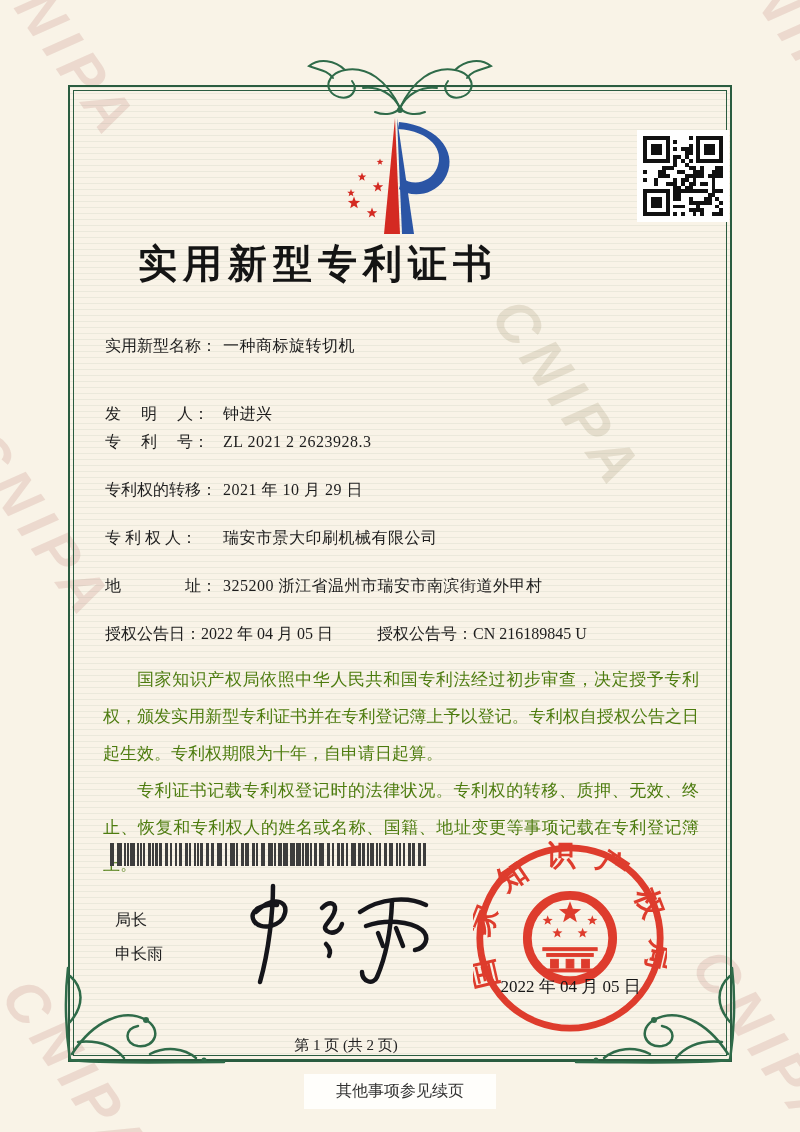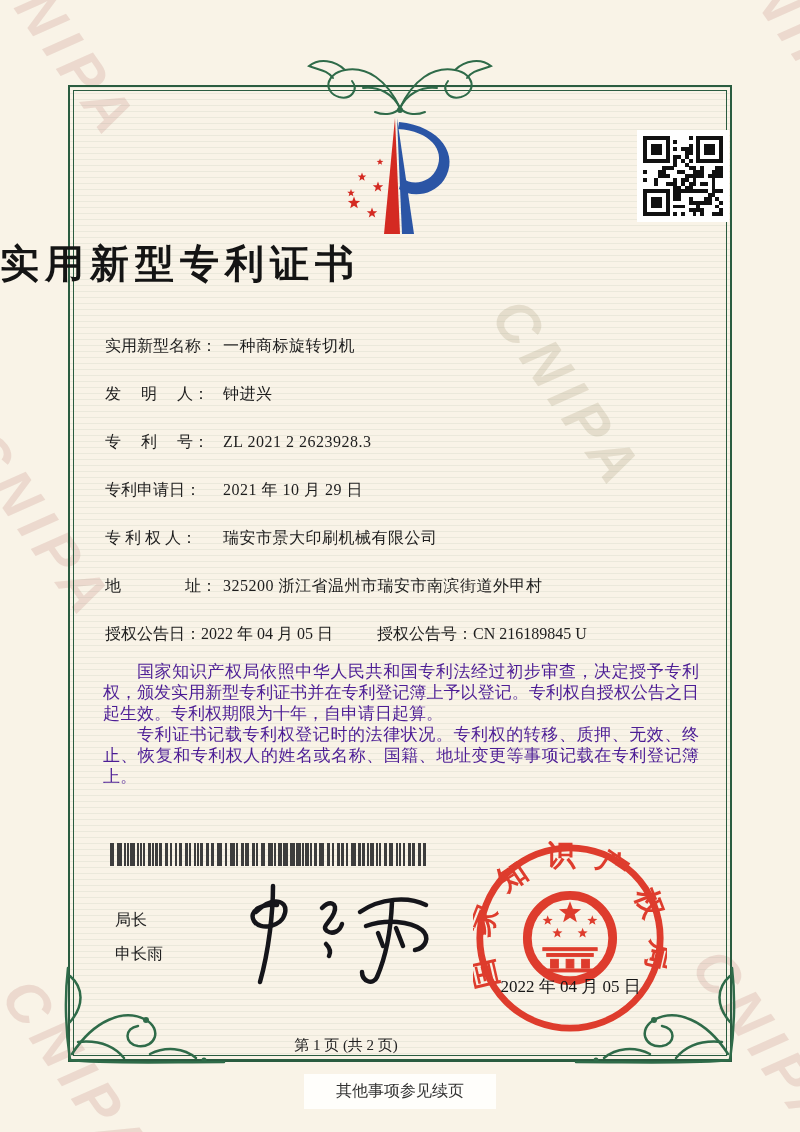--- a/index.html
+++ b/index.html
@@ -33,32 +33,32 @@
         rgba(0,0,0,0) 1px, rgba(0,0,0,0) 6px);
     z-index:2;box-sizing:border-box;
   }
   .frame::after{
     content:"";position:absolute;left:3px;top:3px;right:3px;bottom:3px;
     border:1px solid #2a5c40;pointer-events:none;
   }
 
   .cert-no{left:104px;top:131px;font-size:17px;letter-spacing:1px;color:#1d1d1d;z-index:5;}
   .title{
-    left:0;top:237px;width:636px;
+    left:0;top:237px;width:636px;text-align:center;
     font-size:39px;font-weight:bold;letter-spacing:6px;color:#141414;z-index:5;
   }
 
   .field{left:105px;width:600px;font-size:16px;color:#1d1d1d;z-index:5;white-space:nowrap;}
   .flabel{display:inline-block;min-width:118px;}
   .fvalue{letter-spacing:0.5px;}
 
   .grant-no{position:absolute;left:272px;top:0;white-space:nowrap;}
 
-  .paras{left:103px;top:661px;width:596px;font-size:17px;line-height:21px;
-    text-align:justify;color:#4c1d95;z-index:5;}
+  .paras{left:103px;top:661px;width:596px;font-size:17px;line-height:37px;
+    text-align:justify;color:#4d7c0f;z-index:5;}
   .paras p{margin:0;text-indent:2em;}
 
   .officer{left:115px;font-size:16px;color:#222;z-index:6;
     font-family:"Liberation Sans","DejaVu Sans",sans-serif;}
 
   .seal-date{
     left:478px;top:975px;width:185px;text-align:center;
     font-size:17px;color:#161616;z-index:8;letter-spacing:0px;white-space:nowrap;
   }
 
@@ -362,28 +362,28 @@
         <rect x="19" y="20" width="1.02" height="1.02" fill="#111"></rect>
         <rect x="20" y="20" width="1.02" height="1.02" fill="#111"></rect>
       </svg>
   </div>
 
   <div class="abs title">实用新型专利证书</div>
 
   <div class="abs field" style="top:336px;">
     <span class="flabel">实用新型名称：</span><span class="fvalue">一种商标旋转切机</span>
   </div>
-  <div class="abs field" style="top:384px;">
+  <div class="abs field" style="top:404px;">
     <span class="flabel">发　 明　 人：</span><span class="fvalue">钟进兴</span>
   </div>
   <div class="abs field" style="top:432px;">
     <span class="flabel">专　 利　 号：</span><span class="fvalue">ZL 2021 2 2623928.3</span>
   </div>
   <div class="abs field" style="top:480px;">
-    <span class="flabel">专利申请日：</span><span class="fvalue">2021 年 10 月 29 日</span>
+    <span class="flabel">专利权的转移：</span><span class="fvalue">2021 年 10 月 29 日</span>
   </div>
   <div class="abs field" style="top:528px;">
     <span class="flabel">专 利 权 人：</span><span class="fvalue">瑞安市景大印刷机械有限公司</span>
   </div>
   <div class="abs field" style="top:576px;">
     <span class="flabel">地　　　　址：</span><span class="fvalue">325200  浙江省温州市瑞安市南滨街道外甲村</span>
   </div>
 
   <div class="abs field" style="top:624px;">
     <span>授权公告日：</span><span>2022 年 04 月 05 日</span>

